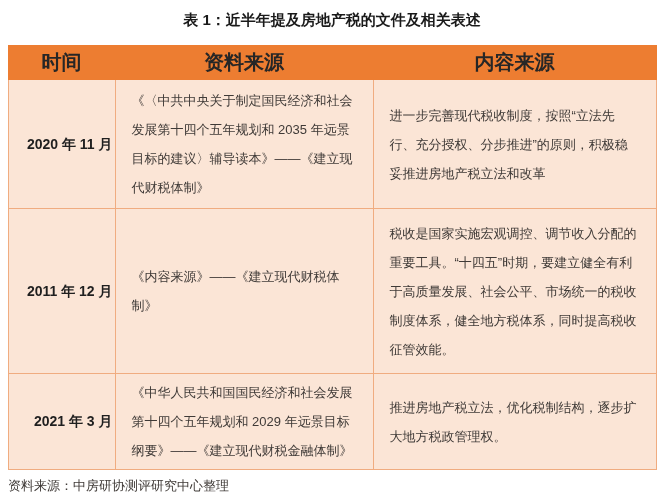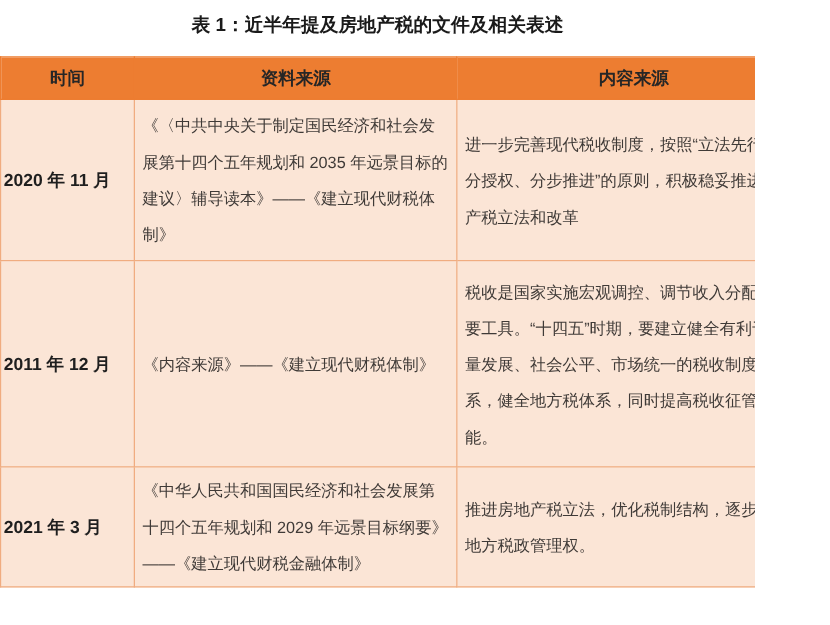--- a/index.html
+++ b/index.html
@@ -3,21 +3,21 @@
 <meta charset="utf-8">
 <style>
   html, body {
     margin: 0;
     padding: 0;
     background: #ffffff;
     font-family: "Liberation Sans", "DejaVu Sans", sans-serif;
   }
   .page {
     position: relative;
-    width: 604px;
+    width: 664px;
     height: 500px;
     background: #ffffff;
     overflow: hidden;
   }
   .doc-title {
     padding-top: 11px;
     text-align: center;
     font-size: 15px;
     font-weight: 700;
     color: var(--title-text, #1a1a1a);
@@ -26,40 +26,40 @@
     width: 648px;
     margin: 15px auto 0 auto;
     table-layout: fixed;
     border-collapse: collapse;
     border: 1px solid var(--border, #f0ac80);
   }
   table.doc-table th {
     background: var(--header-bg, #ed7d31);
     border: 1px solid var(--header-bg, #ed7d31);
     color: var(--header-text, #262626);
-    font-size: 14px;
+    font-size: 20px;
     font-weight: 700;
     height: 33px;
     padding: 0 4px;
     text-align: center;
     vertical-align: middle;
   }
   table.doc-table td {
     background: var(--row-bg, #fbe5d6);
     border: 1px solid var(--border, #f0ac80);
     color: var(--body-text, #3f3a37);
     font-size: 13px;
     line-height: 29px;
-    padding: 4px 6px;
+    padding: 4px 16px;
     vertical-align: middle;
     text-align: left;
     word-break: break-all;
   }
   table.doc-table td.cell-time {
-    text-align: left;
+    text-align: right;
     font-weight: 700;
     font-size: 14px;
     color: #1f1f1f;
     white-space: nowrap;
     padding: 4px 2px;
   }
   tr.r1 { height: 129px; }
   tr.r2 { height: 165px; }
   tr.r3 { height: 93px; }
   .footer-note {
@@ -100,14 +100,15 @@
         <td class="cell-viewpoint">税收是国家实施宏观调控、调节收入分配的重要工具。“十四五”时期，要建立健全有利于高质量发展、社会公平、市场统一的税收制度体系，健全地方税体系，同时提高税收征管效能。</td>
       </tr>
       <tr class="r3">
         <td class="cell-time">2021 年 3 月</td>
         <td class="cell-source">《中华人民共和国国民经济和社会发展第十四个五年规划和 2029 年远景目标纲要》——《建立现代财税金融体制》</td>
         <td class="cell-viewpoint">推进房地产税立法，优化税制结构，逐步扩大地方税政管理权。</td>
       </tr>
     </tbody>
   </table>
 
+  <div class="footer-note">资料来源：中房研协测评研究中心整理</div>
 
 </div>
 
 </body></html>

